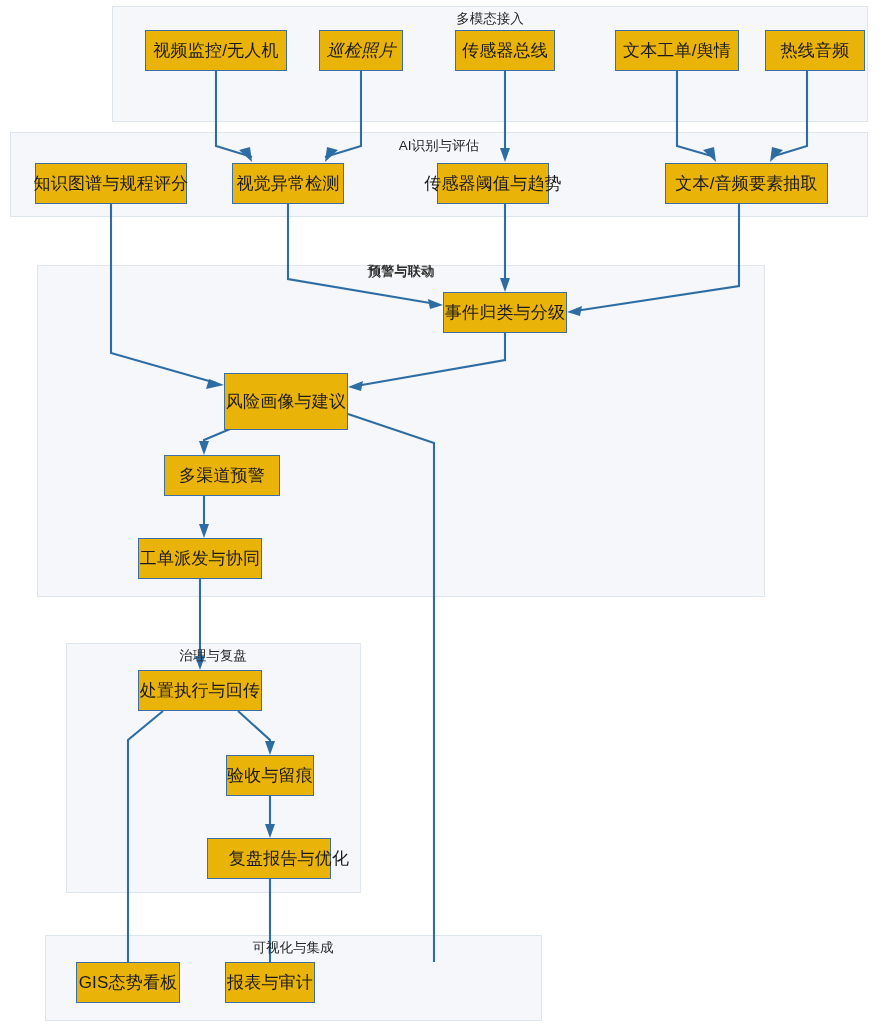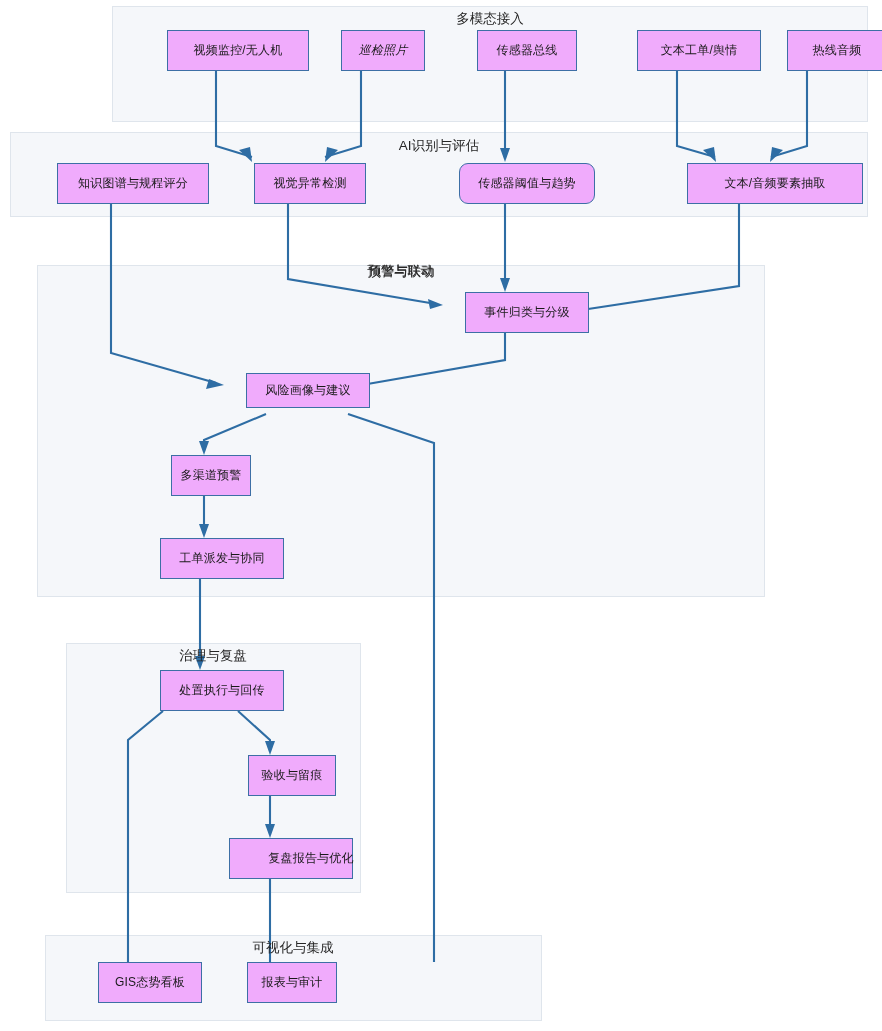--- a/index.html
+++ b/index.html
@@ -26,31 +26,30 @@
   .cluster-label {
     position: absolute;
     font-size: 13.5px;
     color: #262626;
     white-space: nowrap;
     transform: translateX(-50%);
     line-height: 1;
   }
   .node {
     position: absolute;
-    background: #f0abfc;
+    background: #eab308;
     border: 1.4px solid #3d6fa5;
     box-sizing: border-box;
     display: flex;
     align-items: center;
     justify-content: center;
-    font-size: 12px;
+    font-size: 17px;
     color: #1a1a1a;
     white-space: nowrap;
     letter-spacing: 0.2px;
-    margin-left: 22px;
   }
   svg#edges {
     position: absolute;
     left: 0;
     top: 0;
     width: 882px;
     height: 1031px;
     overflow: visible;
     pointer-events: none;
   }
@@ -179,26 +178,26 @@
   <div class="edge-label" style="left:401px;top:264px;">预警与联动</div>
 
   <div class="node" style="left:145px;top:30px;width:142px;height:41px;">视频监控/无人机</div>
   <div class="node" style="left:319px;top:30px;width:84px;height:41px;font-style:italic;">巡检照片</div>
   <div class="node" style="left:455px;top:30px;width:100px;height:41px;">传感器总线</div>
   <div class="node" style="left:615px;top:30px;width:124px;height:41px;">文本工单/舆情</div>
   <div class="node" style="left:765px;top:30px;width:100px;height:41px;">热线音频</div>
 
   <div class="node" style="left:35px;top:163px;width:152px;height:41px;">知识图谱与规程评分</div>
   <div class="node" style="left:232px;top:163px;width:112px;height:41px;">视觉异常检测</div>
-  <div class="node" style="left:437px;top:163px;width:136px;height:41px;border-radius:9px;">传感器阈值与趋势</div>
-  <div class="node" style="left:665px;top:163px;width:176px;height:41px;">文本/音频要素抽取</div>
+  <div class="node" style="left:437px;top:163px;width:112px;height:41px;">传感器阈值与趋势</div>
+  <div class="node" style="left:665px;top:163px;width:163px;height:41px;">文本/音频要素抽取</div>
 
   <div class="node" style="left:443px;top:292px;width:124px;height:41px;">事件归类与分级</div>
-  <div class="node" style="left:224px;top:373px;width:124px;height:35px;">风险画像与建议</div>
-  <div class="node" style="left:149px;top:455px;width:80px;height:41px;">多渠道预警</div>
+  <div class="node" style="left:224px;top:373px;width:124px;height:57px;">风险画像与建议</div>
+  <div class="node" style="left:164px;top:455px;width:116px;height:41px;">多渠道预警</div>
   <div class="node" style="left:138px;top:538px;width:124px;height:41px;">工单派发与协同</div>
 
   <div class="node" style="left:138px;top:670px;width:124px;height:41px;">处置执行与回传</div>
   <div class="node" style="left:226px;top:755px;width:88px;height:41px;">验收与留痕</div>
   <div class="node" style="left:207px;top:838px;width:124px;height:41px;padding-left:40px;">复盘报告与优化</div>
 
   <div class="node" style="left:76px;top:962px;width:104px;height:41px;">GIS态势看板</div>
   <div class="node" style="left:225px;top:962px;width:90px;height:41px;">报表与审计</div>
 
 </div>

